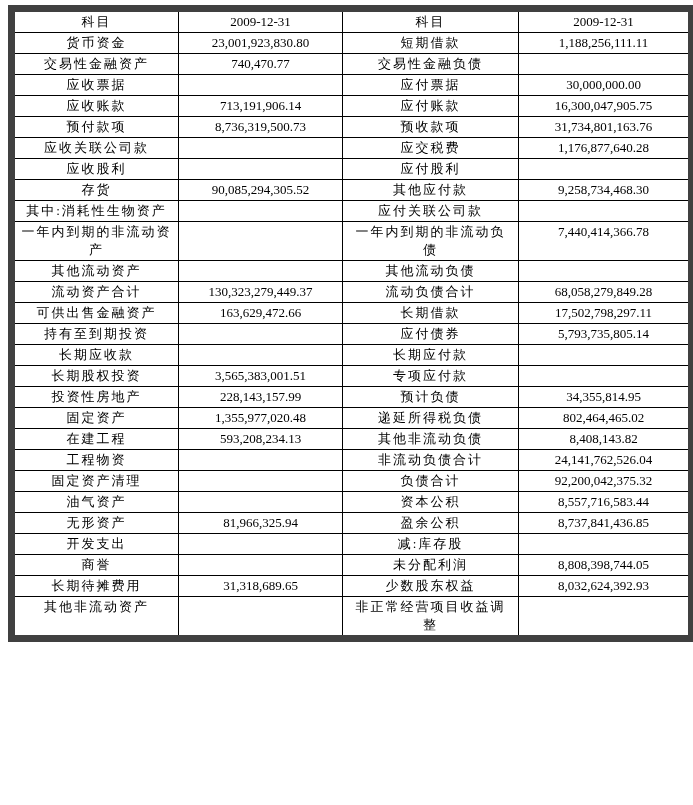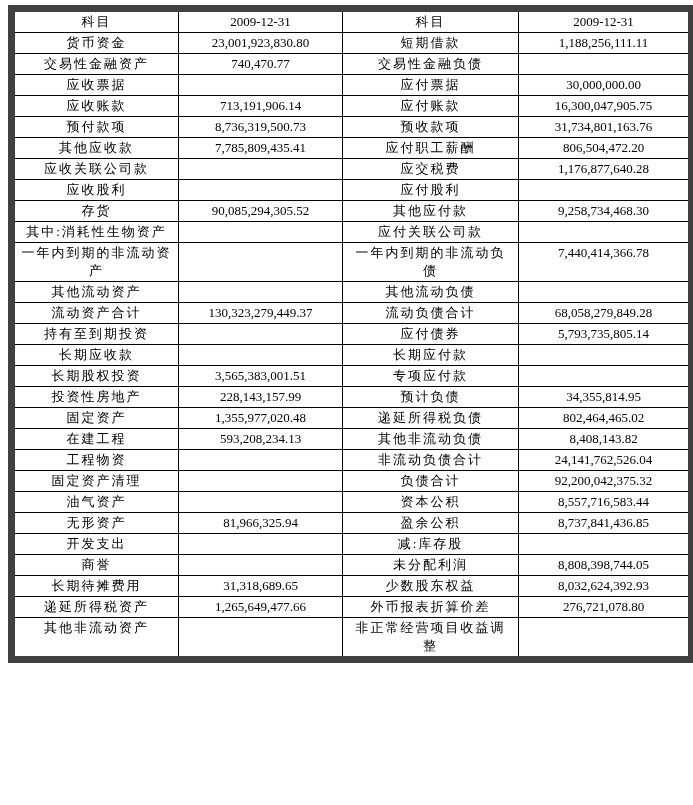--- a/index.html
+++ b/index.html
@@ -90,26 +90,20 @@
           <td class="label">应付账款</td>
           <td class="num">16,300,047,905.75</td>
         </tr>
         <tr>
           <td class="label">预付款项</td>
           <td class="num">8,736,319,500.73</td>
           <td class="label">预收款项</td>
           <td class="num">31,734,801,163.76</td>
         </tr>
         <tr>
-          <td class="label">其他应收款</td>
-          <td class="num">7,785,809,435.41</td>
-          <td class="label">应付职工薪酬</td>
-          <td class="num">806,504,472.20</td>
-        </tr>
-        <tr>
           <td class="label">应收关联公司款</td>
           <td class="num"></td>
           <td class="label">应交税费</td>
           <td class="num">1,176,877,640.28</td>
         </tr>
         <tr>
           <td class="label">应收股利</td>
           <td class="num"></td>
           <td class="label">应付股利</td>
           <td class="num"></td>
@@ -140,20 +134,26 @@
           <td class="label">其他流动负债</td>
           <td class="num"></td>
         </tr>
         <tr>
           <td class="label">流动资产合计</td>
           <td class="num">130,323,279,449.37</td>
           <td class="label">流动负债合计</td>
           <td class="num">68,058,279,849.28</td>
         </tr>
         <tr>
+          <td class="label">可供出售金融资产</td>
+          <td class="num">163,629,472.66</td>
+          <td class="label">长期借款</td>
+          <td class="num">17,502,798,297.11</td>
+        </tr>
+        <tr>
           <td class="label">持有至到期投资</td>
           <td class="num"></td>
           <td class="label">应付债券</td>
           <td class="num">5,793,735,805.14</td>
         </tr>
         <tr>
           <td class="label">长期应收款</td>
           <td class="num"></td>
           <td class="label">长期应付款</td>
           <td class="num"></td>
@@ -216,26 +216,20 @@
           <td class="label">商誉</td>
           <td class="num"></td>
           <td class="label">未分配利润</td>
           <td class="num">8,808,398,744.05</td>
         </tr>
         <tr>
           <td class="label">长期待摊费用</td>
           <td class="num">31,318,689.65</td>
           <td class="label">少数股东权益</td>
           <td class="num">8,032,624,392.93</td>
-        </tr>
-        <tr>
-          <td class="label">递延所得税资产</td>
-          <td class="num">1,265,649,477.66</td>
-          <td class="label">外币报表折算价差</td>
-          <td class="num">276,721,078.80</td>
         </tr>
         <tr>
           <td class="label">其他非流动资产</td>
           <td class="num"></td>
           <td class="label">非正常经营项目收益调
 整</td>
           <td class="num"></td>
         </tr>
       </tbody>
   </table>

